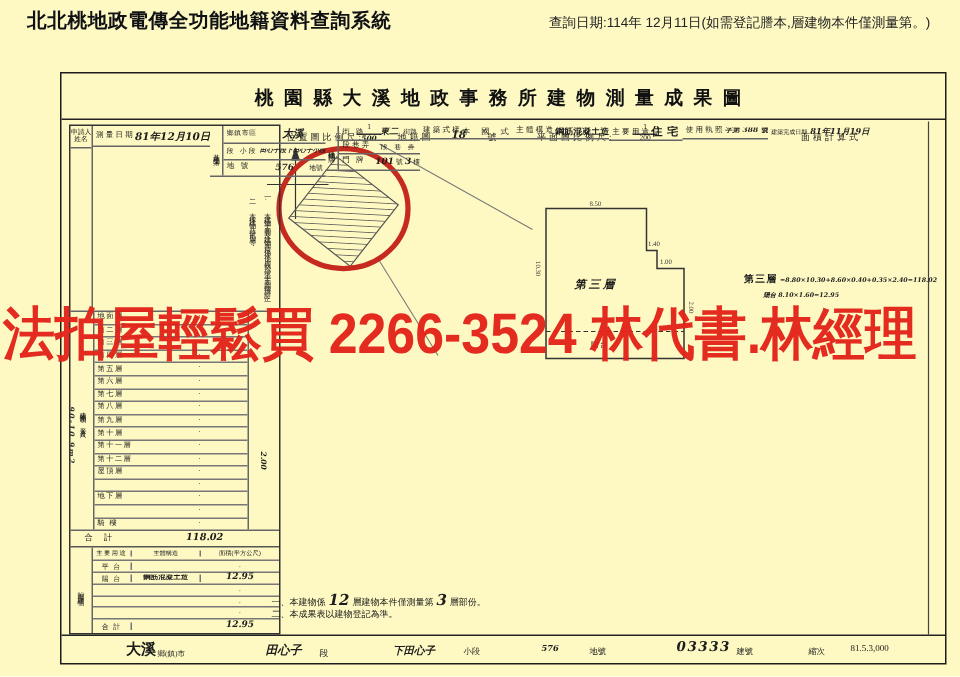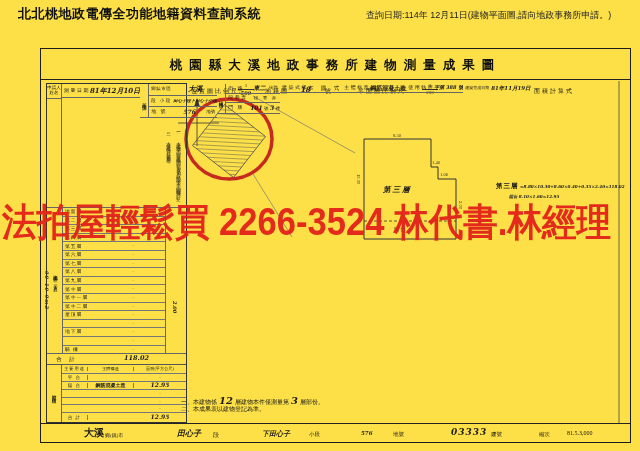--- a/index.html
+++ b/index.html
@@ -1,16 +1,16 @@
 <!DOCTYPE html>
 <html><head>
 <meta charset="utf-8">
 <style>
   html,body{margin:0;padding:0;background:#fff;}
-  .page{position:relative;width:640px;height:451px;background:#fde047;overflow:hidden;
+  .page{position:relative;width:640px;height:451px;background:#fef9c3;overflow:hidden;
         font-family:"Liberation Serif",serif;color:#1a1a1a;}
   
   .hdr-title{position:absolute;left:18px;top:5px;font-size:13px;font-weight:bold;
              font-family:"Liberation Sans",sans-serif;letter-spacing:.5px;color:#101114;}
   .hdr-note{position:absolute;left:366px;top:9px;font-size:9px;color:#222;
             font-family:"Liberation Sans",sans-serif;}
   .hdr-doc{position:absolute;left:18px;top:23px;font-size:10.5px;font-weight:bold;
            font-family:"Liberation Sans",sans-serif;color:#14151a;}
   
   .sheet{position:absolute;left:40px;top:48px;width:589px;height:393px;border:1.5px solid #1c1c1c;}
@@ -87,21 +87,21 @@
       font-weight:800;font-size:38px;white-space:nowrap;color:#e2231a;opacity:.96;
       transform:scaleX(.91);transform-origin:left center;letter-spacing:0;}
   svg.overlay{position:absolute;left:0;top:0;pointer-events:none;}
 </style>
 </head>
 <body>
 
 <div class="page">
 
   <div class="hdr-title">北北桃地政電傳全功能地籍資料查詢系統</div>
-  <div class="hdr-note">查詢日期:114年 12月11日(建物平面圖,請向地政事務所申請。)</div>
+  <div class="hdr-note">查詢日期:114年 12月11日(如需登記謄本,層建物本件僅測量第。)</div>
 
   <div class="sheet">
     <div class="sheet-title">桃園縣大溪地政事務所建物測量成果圖</div>
     <div class="title-line"></div>
 
     <span class="s-item" style="left:150px;top:38px;">位置圖比例尺:</span>
     <span class="frac" style="left:197px;top:34px;">
       <span class="num">1</span>
       <span class="hw">500</span>
     </span>
@@ -194,20 +194,24 @@
             </div>
           </div>
           <div class="fr" style="height:9px;">
             <span class="fl" style="width:26px;">建築式樣</span>
             <span class="fv" style="letter-spacing:3px;">本 國 式</span>
           </div>
           <div class="fr" style="height:9px;">
             <span class="fl" style="width:26px;">主體構造</span>
             <span class="fv" style="font-weight:bold;font-size:6px;">鋼筋混凝土造</span>
           </div>
+          <div class="fr" style="height:10px;">
+            <span class="fl" style="width:26px;">主要用途</span>
+            <span class="fv" style="font-weight:bold;font-size:7.5px;letter-spacing:3px;">住宅</span>
+          </div>
           <div class="fr" style="height:9px;">
             <span class="fl" style="width:26px;">使用執照</span>
             <span class="fv hw" style="font-size:5px;">字第 388 號</span>
           </div>
           <div class="fr" style="height:9px;">
             <span class="fl" style="width:26px;font-size:4px;letter-spacing:0;white-space:normal;line-height:1.1;">建築完成日期</span>
             <span class="fv hw" style="font-size:5.5px;">81年11月19日</span>
           </div>
         </div>
       </div>

